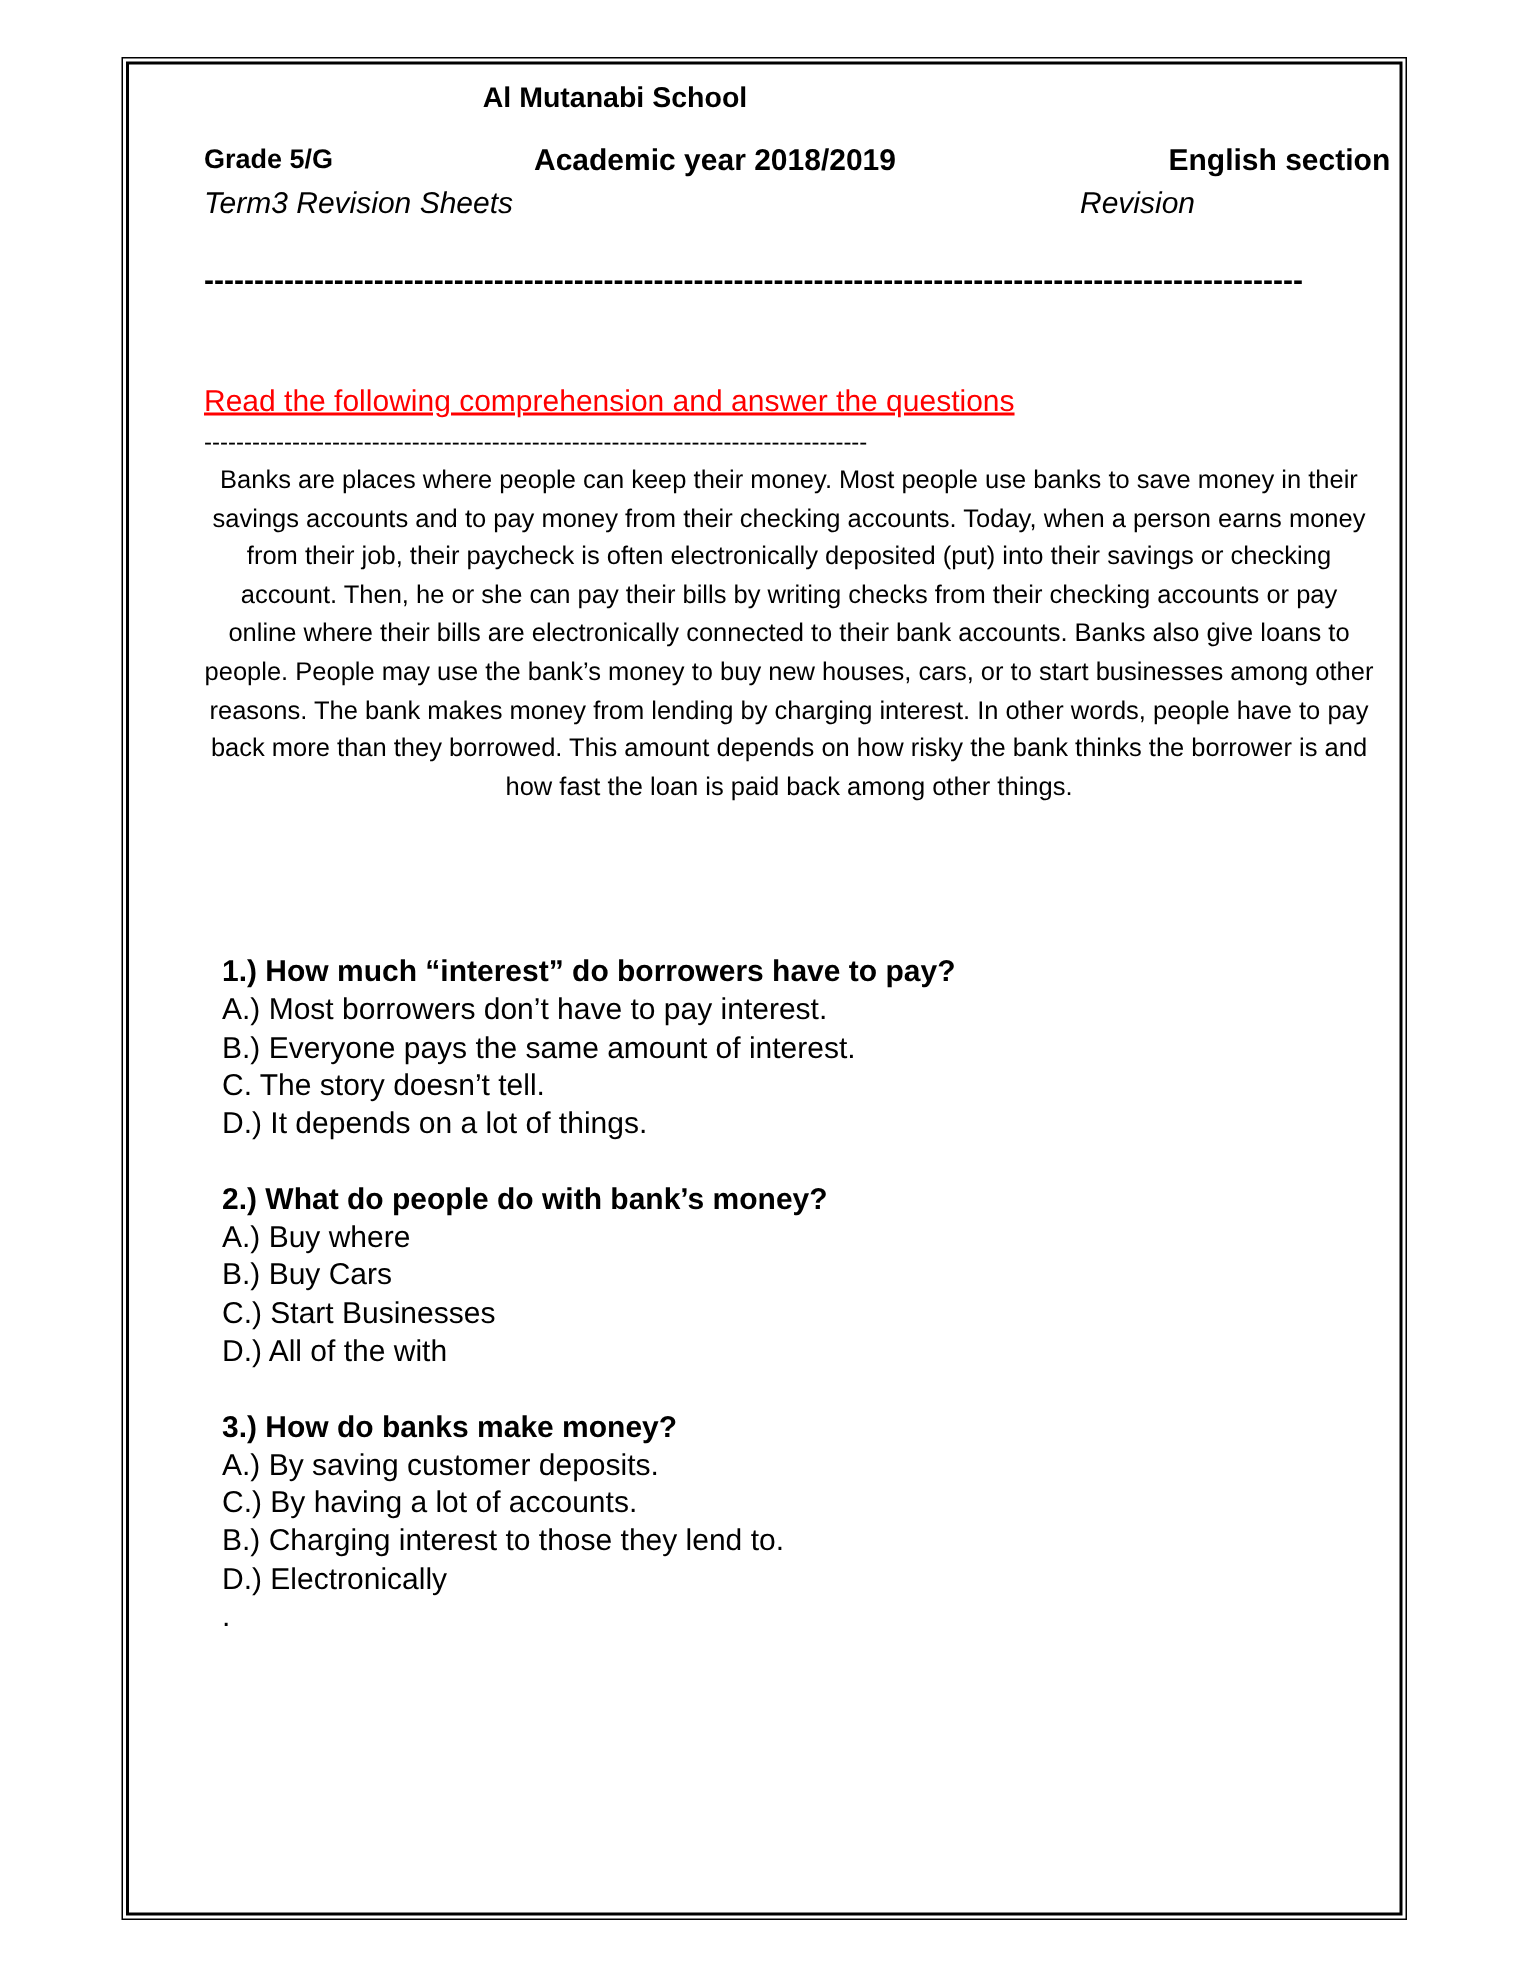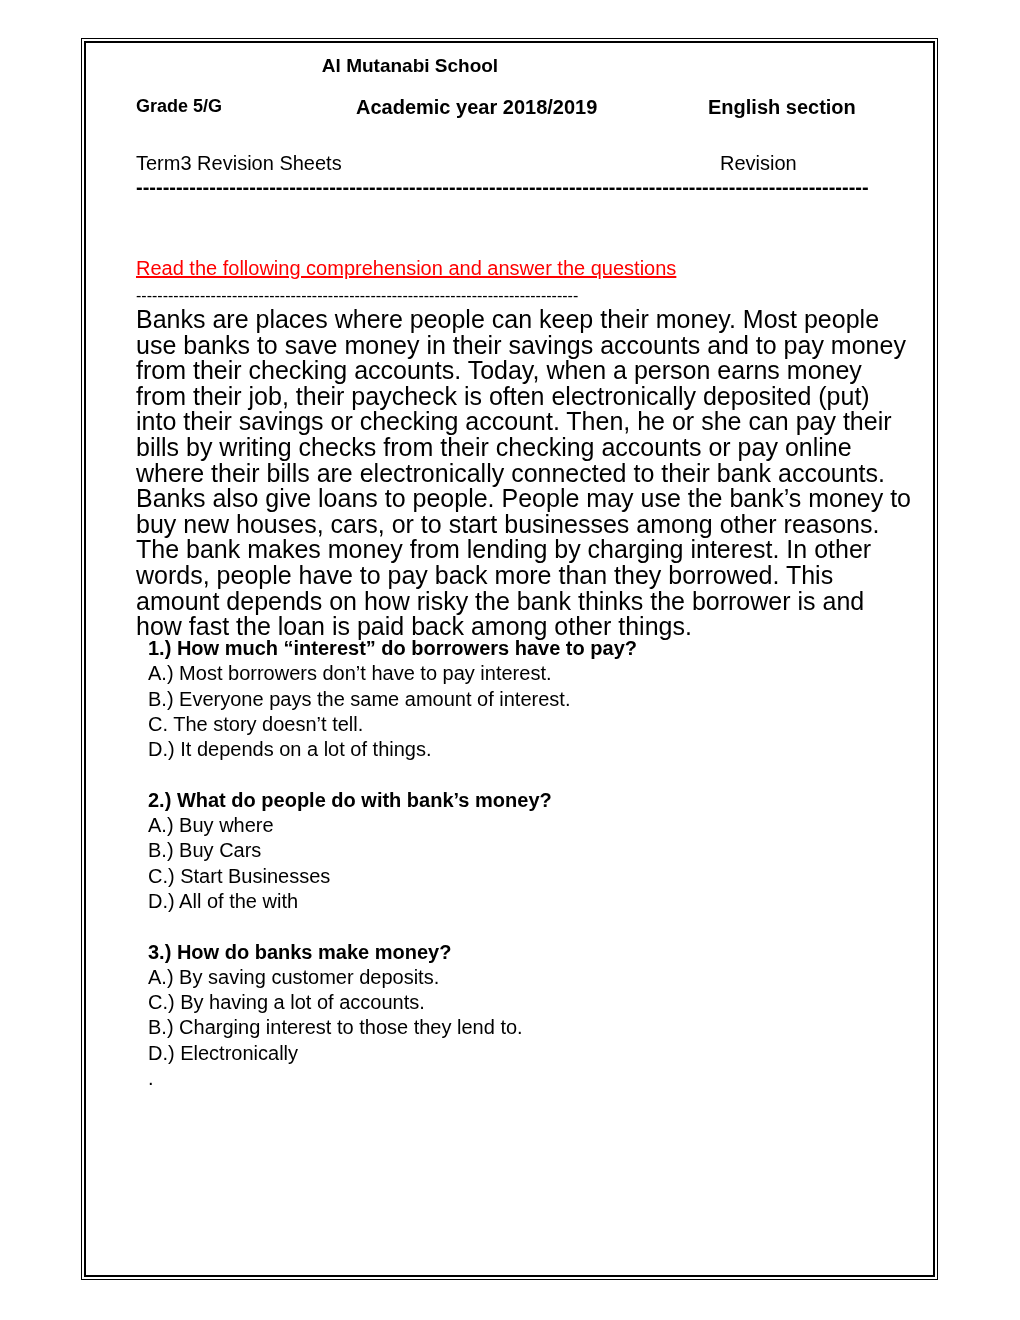--- a/index.html
+++ b/index.html
@@ -7,28 +7,28 @@
            font-family: "Liberation Sans", sans-serif; color: #000; }
     .frame-outer { position: absolute; left: 81px; top: 38px; width: 857px; height: 1242px;
                    border: 1px solid #000; box-sizing: border-box; }
     .frame-inner { position: absolute; left: 84px; top: 41px; width: 851px; height: 1236px;
                    border: 2px solid #000; box-sizing: border-box; }
     .abs { position: absolute; white-space: nowrap; }
     .school { left: 0; width: 820px; top: 55px; text-align: center; font-weight: bold; font-size: 19px; }
     .hdr { top: 96px; font-weight: bold; font-size: 20px; }
     .hdr.grade { left: 136px; font-size: 18px; }
     .hdr.year { left: 356px; }
-    .hdr.section { left: 708px; text-align: center; }
-    .sub { top: 152px; font-size: 20px; }
+    .hdr.section { left: 779px; text-align: center; }
+    .sub { top: 125px; font-size: 20px; font-style: italic; }
     .sub.term { left: 136px; }
     .sub.rev { left: 720px; }
     .dash-long { left: 136px; top: 176px; font-size: 20px; font-weight: bold; letter-spacing: 0px; width: 775px; overflow: hidden; }
     .instr { left: 136px; top: 257px; font-size: 20px; color: #ff0000; text-decoration: underline; }
     .dash-short { left: 136px; top: 287px; font-size: 16px; width: 520px; overflow: hidden; }
-    .passage { left: 136px; top: 307px; width: 780px; font-size: 25px; line-height: 25.6px; white-space: normal; }
+    .passage { left: 136px; top: 307px; width: 780px; font-size: 17px; line-height: 25.6px; white-space: normal; text-align: center; }
     .questions { left: 148px; top: 636px; width: 780px; font-size: 20px; }
     .q { margin: 0; }
     .q-title { font-weight: bold; line-height: 25.3px; height: 25.3px; }
     .q-opt { line-height: 25.3px; height: 25.3px; }
     .q-gap { height: 25.3px; line-height: 25.3px; }
   </style>
 </head>
 <body>
 
 <div class="frame-outer"></div>

